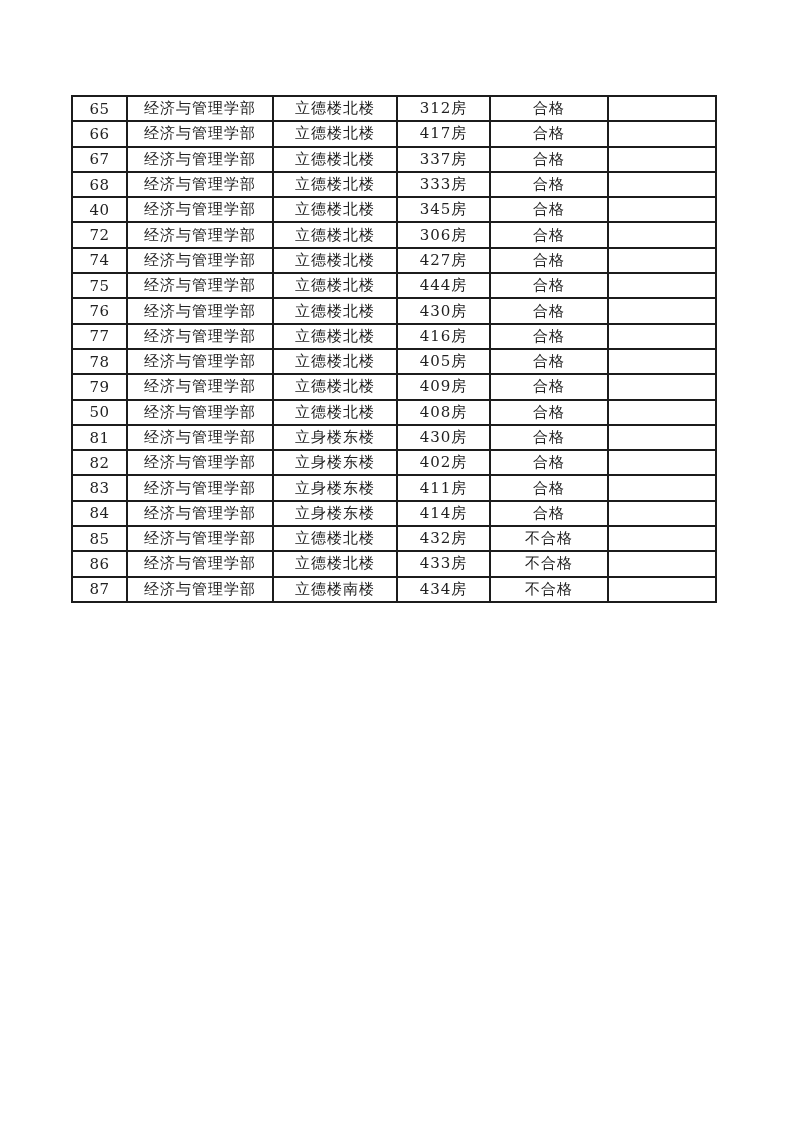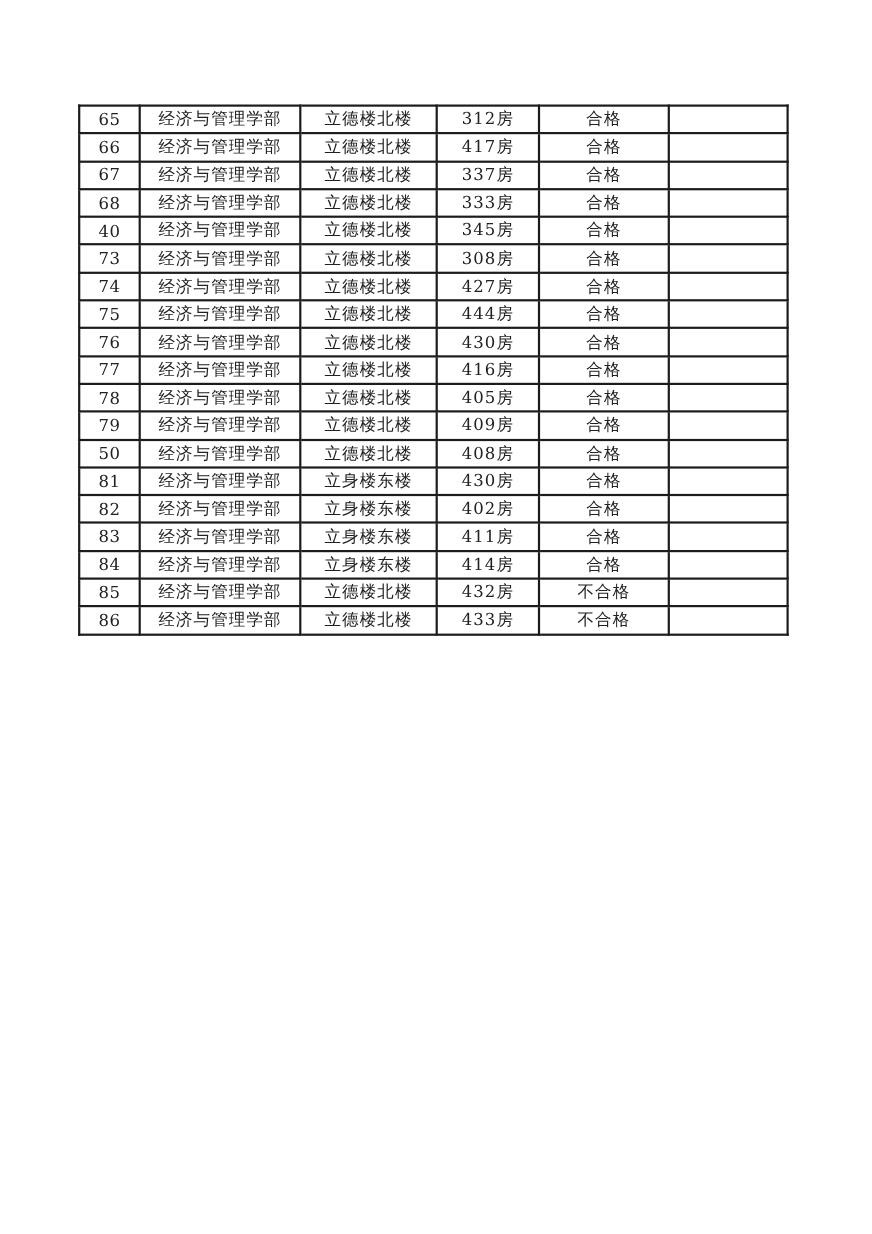--- a/index.html
+++ b/index.html
@@ -86,24 +86,24 @@
         </tr>
         <tr>
           <td class="num-cell">40</td>
           <td>经济与管理学部</td>
           <td>立德楼北楼</td>
           <td>345房</td>
           <td>合格</td>
           <td></td>
         </tr>
         <tr>
-          <td class="num-cell">73</td>
-          <td>经济与管理学部</td>
-          <td>立德楼北楼</td>
-          <td>308房</td>
+          <td class="num-cell">72</td>
+          <td>经济与管理学部</td>
+          <td>立德楼北楼</td>
+          <td>306房</td>
           <td>合格</td>
           <td></td>
         </tr>
         <tr>
           <td class="num-cell">74</td>
           <td>经济与管理学部</td>
           <td>立德楼北楼</td>
           <td>427房</td>
           <td>合格</td>
           <td></td>
@@ -194,18 +194,26 @@
           <td>立德楼北楼</td>
           <td>432房</td>
           <td>不合格</td>
           <td></td>
         </tr>
         <tr>
           <td class="num-cell">86</td>
           <td>经济与管理学部</td>
           <td>立德楼北楼</td>
           <td>433房</td>
+          <td>不合格</td>
+          <td></td>
+        </tr>
+        <tr>
+          <td class="num-cell">87</td>
+          <td>经济与管理学部</td>
+          <td>立德楼南楼</td>
+          <td>434房</td>
           <td>不合格</td>
           <td></td>
         </tr>
       </tbody>
   </table>
 </div>
 
 </body></html>

